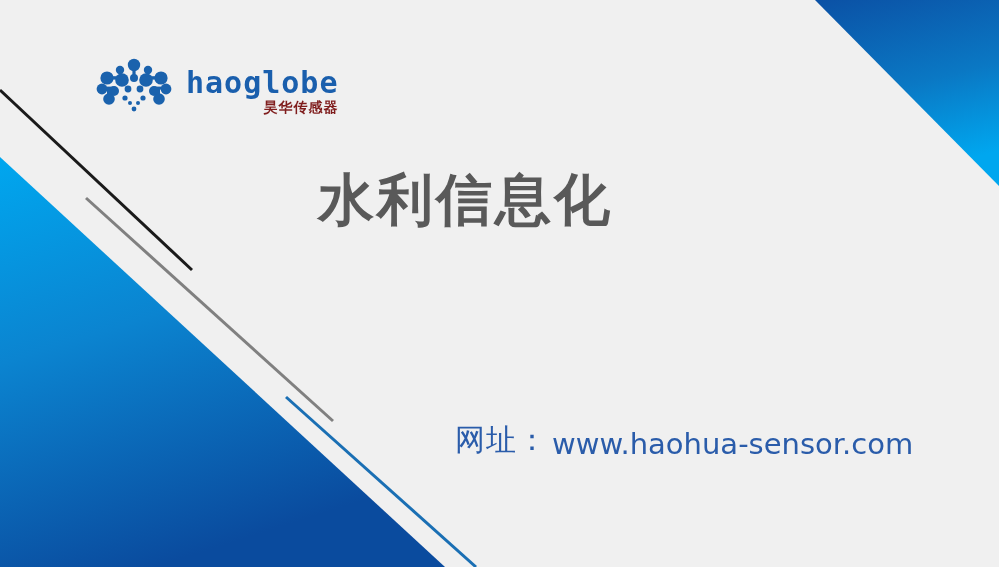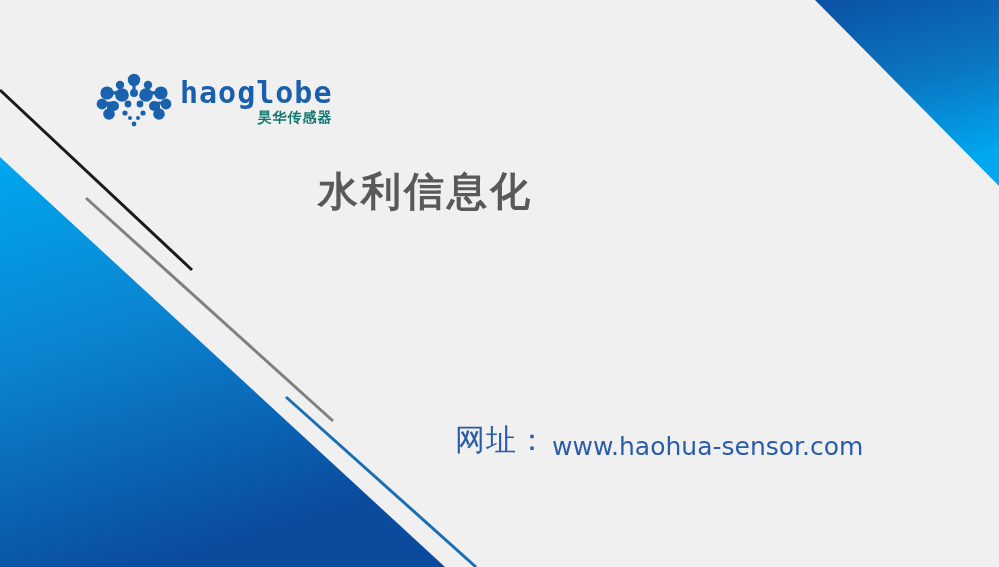--- a/index.html
+++ b/index.html
@@ -21,24 +21,24 @@
     top: 0;
     width: 999px;
     height: 567px;
     display: block;
   }
 
   
   .logo-block {
     position: absolute;
     left: 96px;
-    top: 73px;
+    top: 58px;
     display: flex;
-    align-items: center;
-    gap: 8px;
+    align-items: flex-end;
+    gap: 14px;
   }
   .logo-mark {
     width: 76px;
     height: 56px;
     display: block;
   }
   .logo-words {
     display: flex;
     flex-direction: column;
     align-items: flex-end;
@@ -51,31 +51,31 @@
     letter-spacing: 1px;
     color: #1a5fad;
     line-height: 1;
     margin-bottom: 2px;
   }
   .logo-subtext {
     font-family: "DejaVu Sans", "Liberation Sans", sans-serif;
     font-size: 14px;
     font-weight: bold;
     letter-spacing: 1px;
-    color: #0f766e;
+    color: #7f1d1d;
     line-height: 1;
   }
 
   
   .title-line-1 {
     position: absolute;
     left: 318px;
     top: 168px;
     font-family: "DejaVu Sans", "Liberation Sans", sans-serif;
-    font-size: 40px;
+    font-size: 56px;
     font-weight: bold;
     color: #595959;
     letter-spacing: 3px;
     white-space: nowrap;
     line-height: 1.15;
   }
   .title-line-2 {
     position: absolute;
     left: 446px;
     top: 265px;
@@ -99,21 +99,21 @@
     white-space: nowrap;
   }
   .website-label {
     font-family: "DejaVu Serif", "Liberation Serif", serif;
     font-size: 30px;
     color: #2a5caa;
     letter-spacing: 1px;
   }
   .website-url {
     font-family: "DejaVu Sans", "Liberation Sans", sans-serif;
-    font-size: 25px;
+    font-size: 29px;
     color: #2a5caa;
     letter-spacing: 0px;
     margin-left: 4px;
   }
 </style>
 </head>
 <body>
 
 <div id="slide">
 

